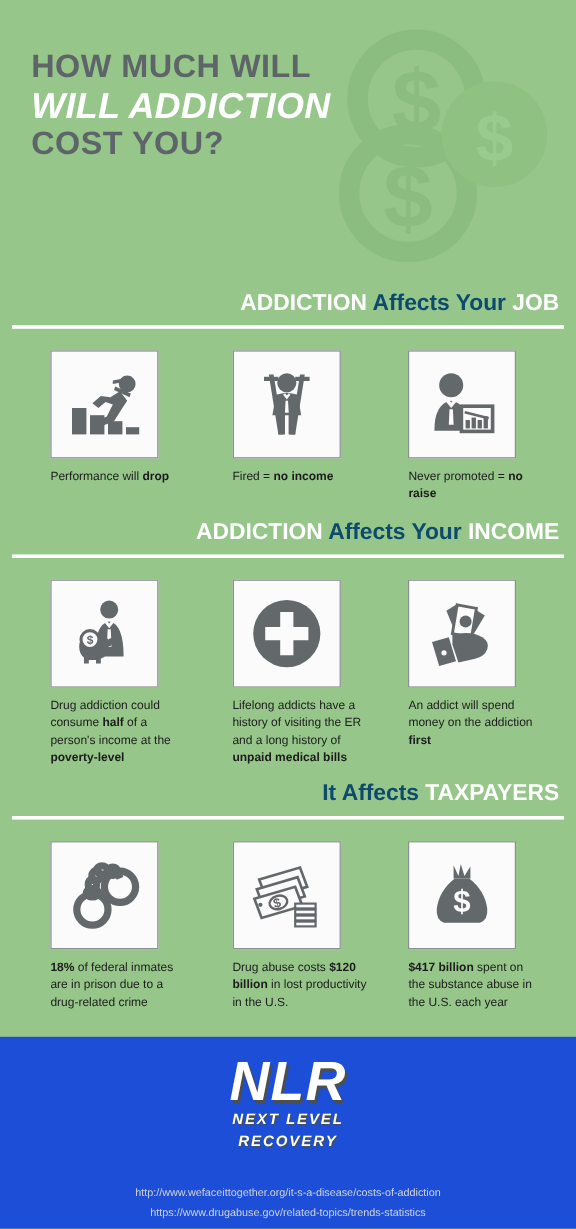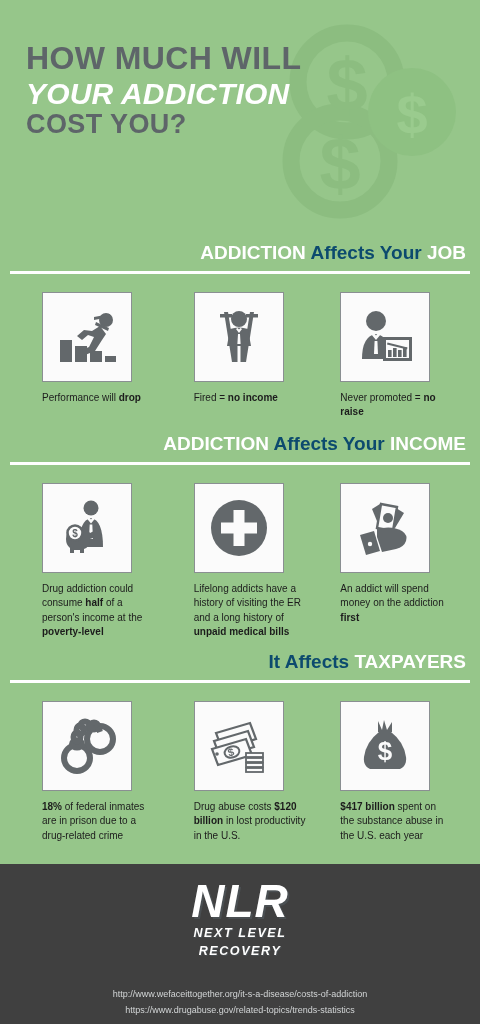--- a/index.html
+++ b/index.html
@@ -8,21 +8,21 @@
     font-family:"Liberation Sans", sans-serif;
     background:#96c68a;
   }
   .poster{position:relative;width:480px;height:1024px;background:#96c68a;overflow:hidden;}
 
   
   .hero{position:relative;height:225px;overflow:hidden;}
   .coins{position:absolute;inset:0;pointer-events:none;}
   .hero-title{position:absolute;left:26px;top:42px;z-index:2;}
   .t-line{font-weight:bold;letter-spacing:.4px;line-height:1.02;}
-  .t1{font-size:32px;color:#5e6569;}
+  .t1{font-size:27px;color:#5e6569;}
   .t2{font-size:30px;color:#ffffff;font-style:italic;letter-spacing:.2px;margin:4px 0 2px;}
   .t3{font-size:27px;color:#5e6569;}
 
   
   .section{position:relative;}
   .sec-head{
     text-align:right;padding:0 14px 0 0;
     font-size:19px;font-weight:bold;line-height:1.1;white-space:nowrap;
   }
   .sec-head .w{color:#ffffff;}
@@ -45,21 +45,21 @@
   }
   .cap b{font-weight:bold;}
 
   
   .sec-job{padding-top:18px;}
   .sec-income{padding-top:14px;}
   .sec-tax{padding-top:12px;}
 
   
   .footer{
-    position:absolute;left:0;right:0;bottom:0;height:160px;background:#404040;
+    position:absolute;left:0;right:0;bottom:0;height:160px;background:#1d4ed8;
     display:flex;flex-direction:column;align-items:center;
   }
   .logo{margin-top:14px;text-align:center;}
   .logo-main{
     font-size:46px;font-weight:bold;font-style:italic;color:#ffffff;
     letter-spacing:1px;line-height:1;text-shadow:2px 2px 0 #4a4f52;
   }
   .logo-sub{
     font-size:12.5px;font-style:italic;font-weight:bold;color:#ffffff;
     letter-spacing:1.6px;line-height:1.25;margin-top:2px;text-shadow:1px 1px 0 #4a4f52;
@@ -81,21 +81,21 @@
       <circle cx="412" cy="112" r="44" fill="#8ec182"></circle>
       <g fill="#8cbd80">
         <text x="347" y="110" font-family="'Liberation Sans',sans-serif" font-size="74" font-weight="bold" text-anchor="middle">$</text>
         <text x="340" y="189" font-family="'Liberation Sans',sans-serif" font-size="74" font-weight="bold" text-anchor="middle">$</text>
       </g>
       <text x="412" y="134" font-family="'Liberation Sans',sans-serif" font-size="56" font-weight="bold" text-anchor="middle" fill="#9acb8e">$</text>
     </svg>
 
     <div class="hero-title">
       <div class="t-line t1">HOW MUCH WILL</div>
-      <div class="t-line t2">YOUR ADDICTION</div>
+      <div class="t-line t2">WILL ADDICTION</div>
       <div class="t-line t3">COST YOU?</div>
     </div>
   </div>
 
   <div class="section sec-job">
     <div class="sec-head">
       <span class="w">ADDICTION</span>
       <span class="g">Affects Your</span>
       <span class="w">JOB</span>
     </div>

